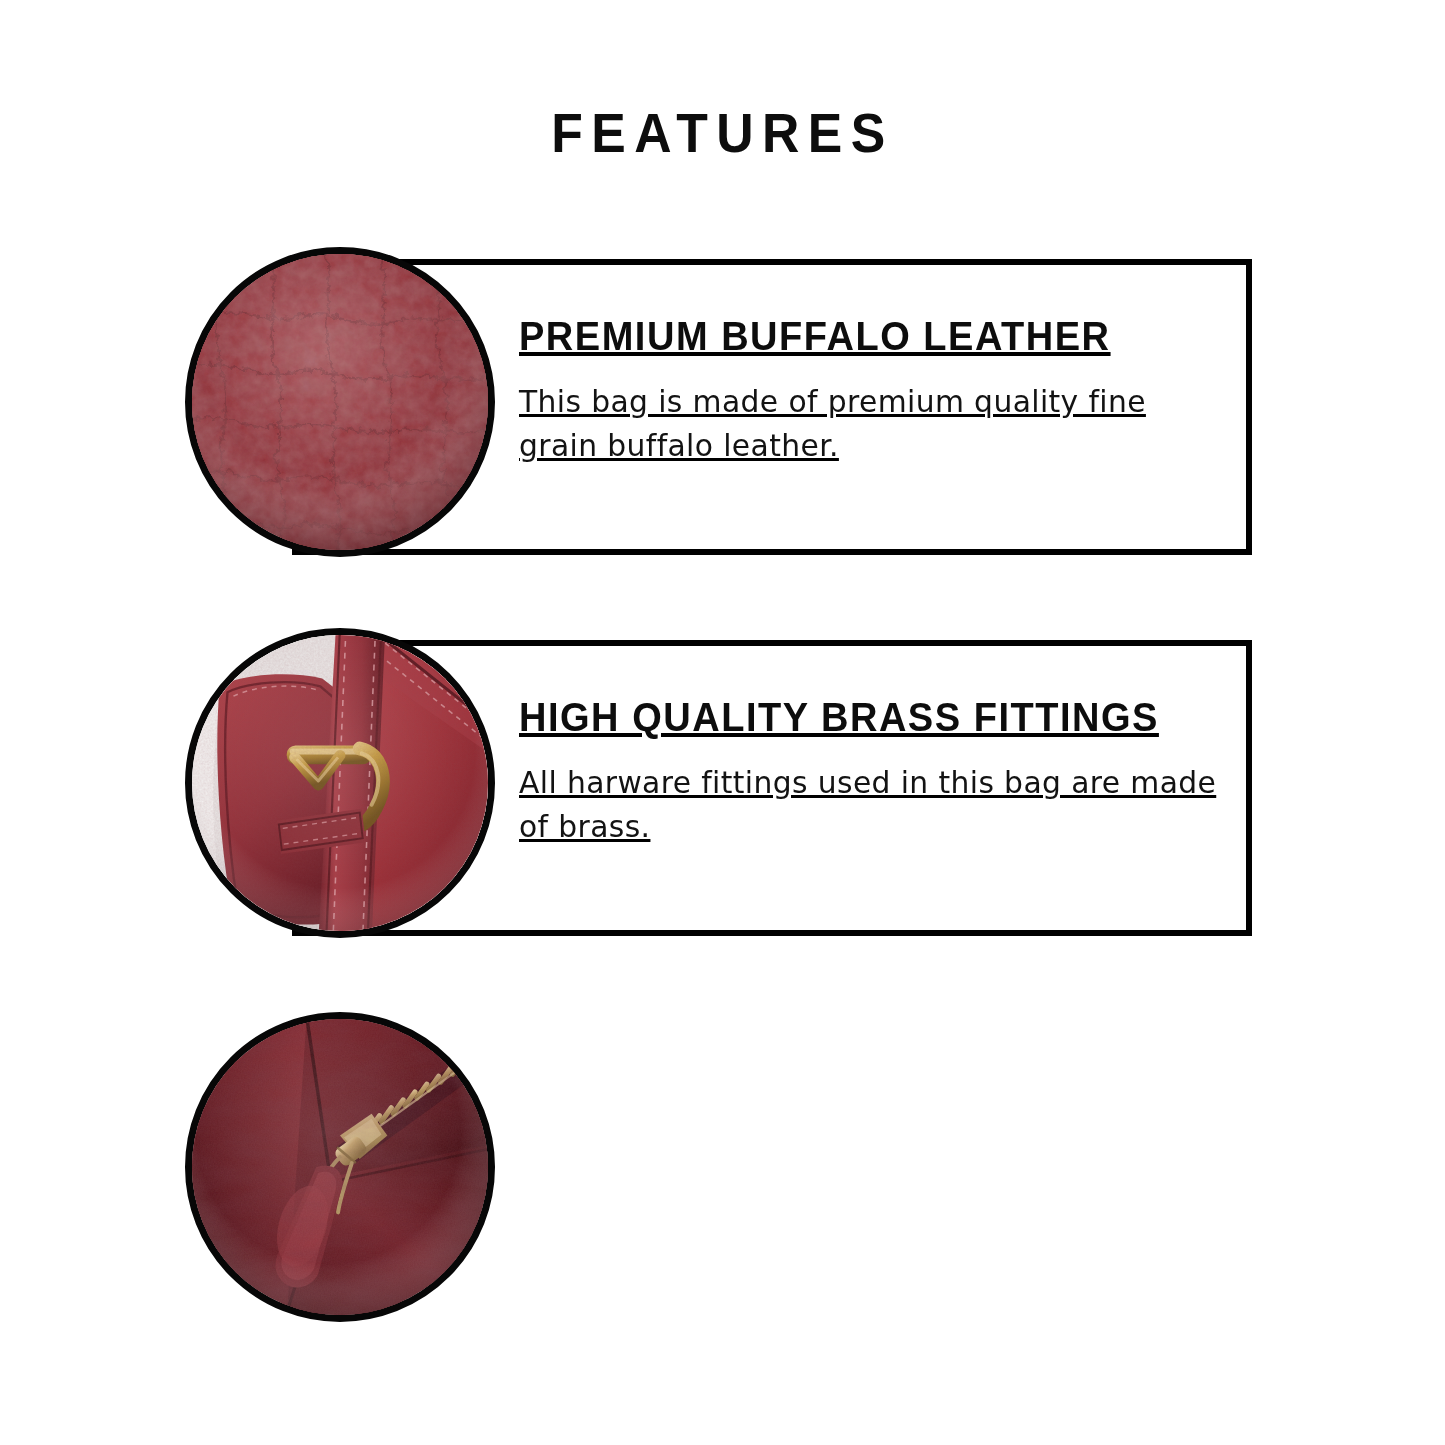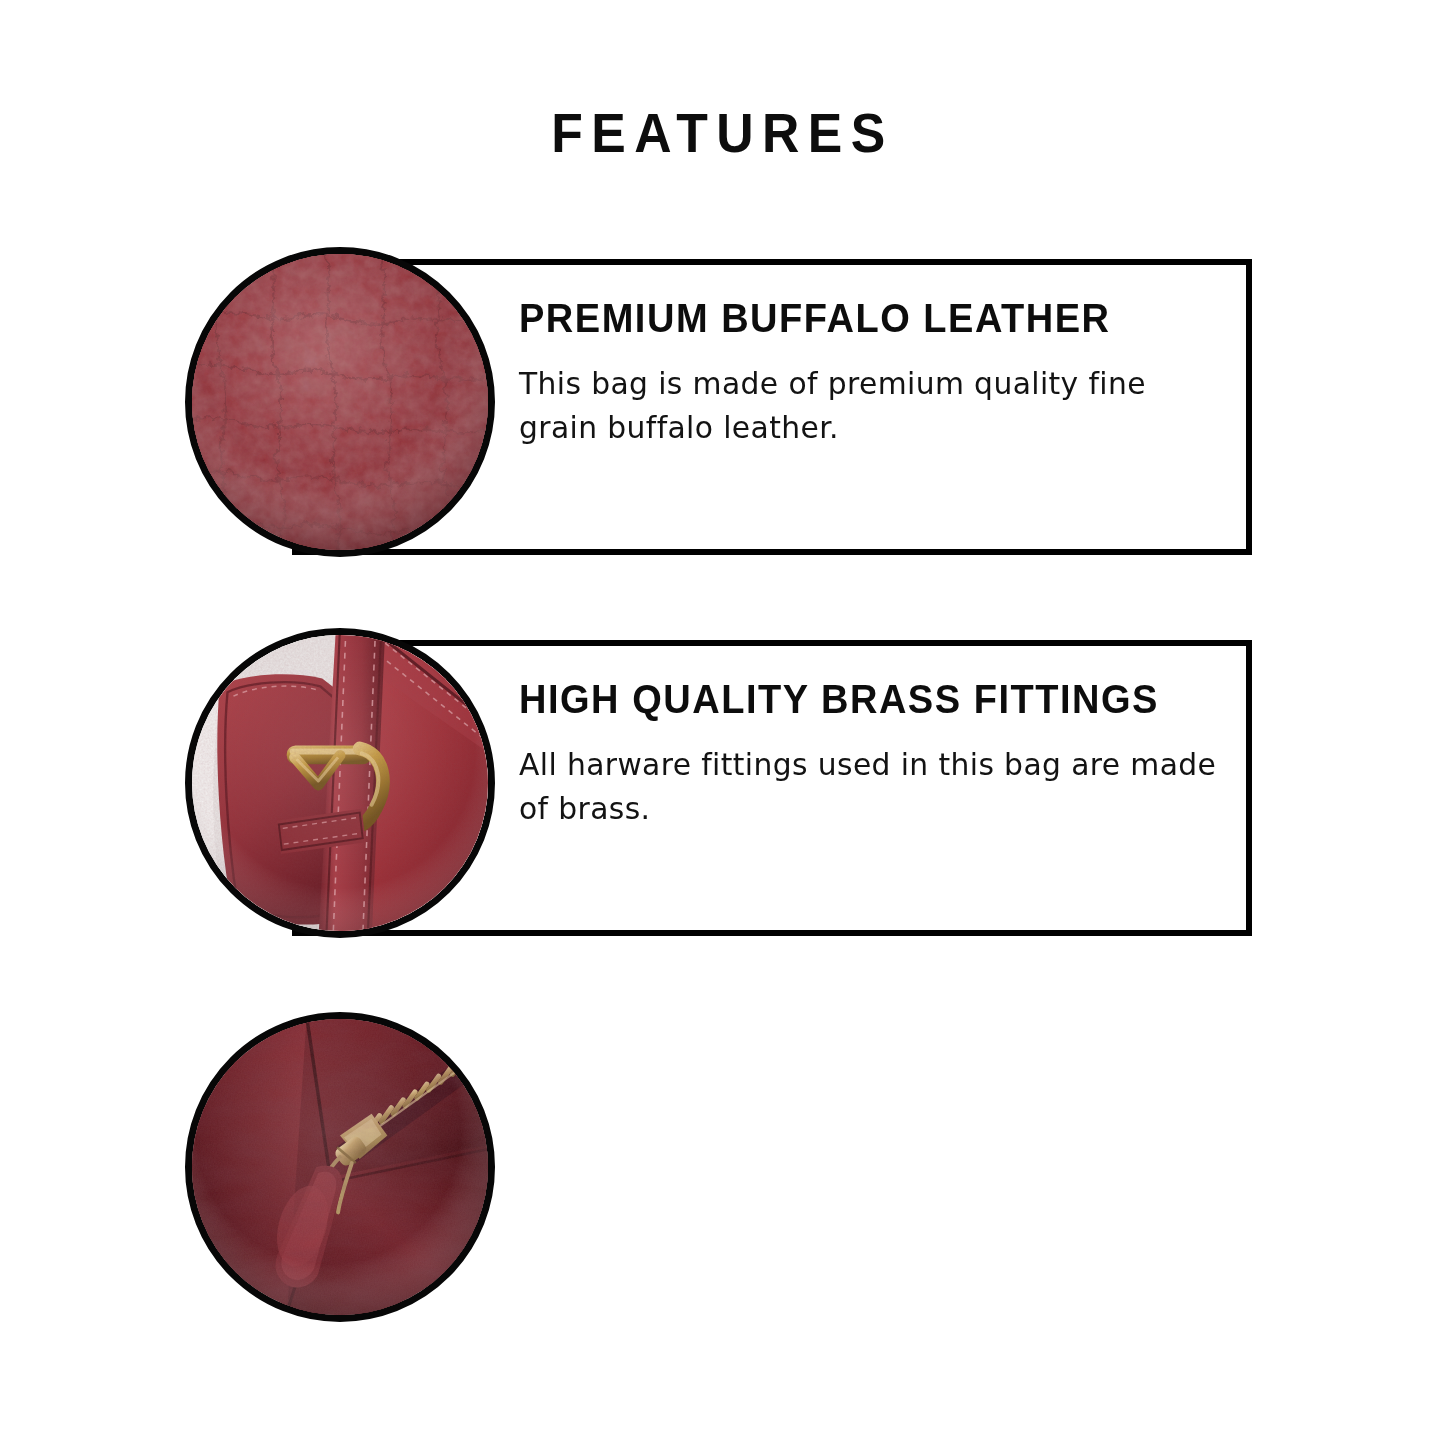--- a/index.html
+++ b/index.html
@@ -52,22 +52,23 @@
     top: 12px;
     width: 960px;
     height: 296px;
     border: 6px solid #000000;
     background: #ffffff;
     box-sizing: border-box;
   }
   .card-text {
     position: absolute;
     left: 221px;   
-    top: 32px;
+    top: 50px;
     width: 740px;
+    text-decoration: underline;
   }
   .card-heading {
     font-family: "Liberation Sans", sans-serif;
     font-weight: 700;
     font-size: 40px;
     line-height: 42px;
     letter-spacing: 1.6px;
     color: #0d0d0d;
     margin: 0 0 22px 0;
     transform: scaleX(0.95);

